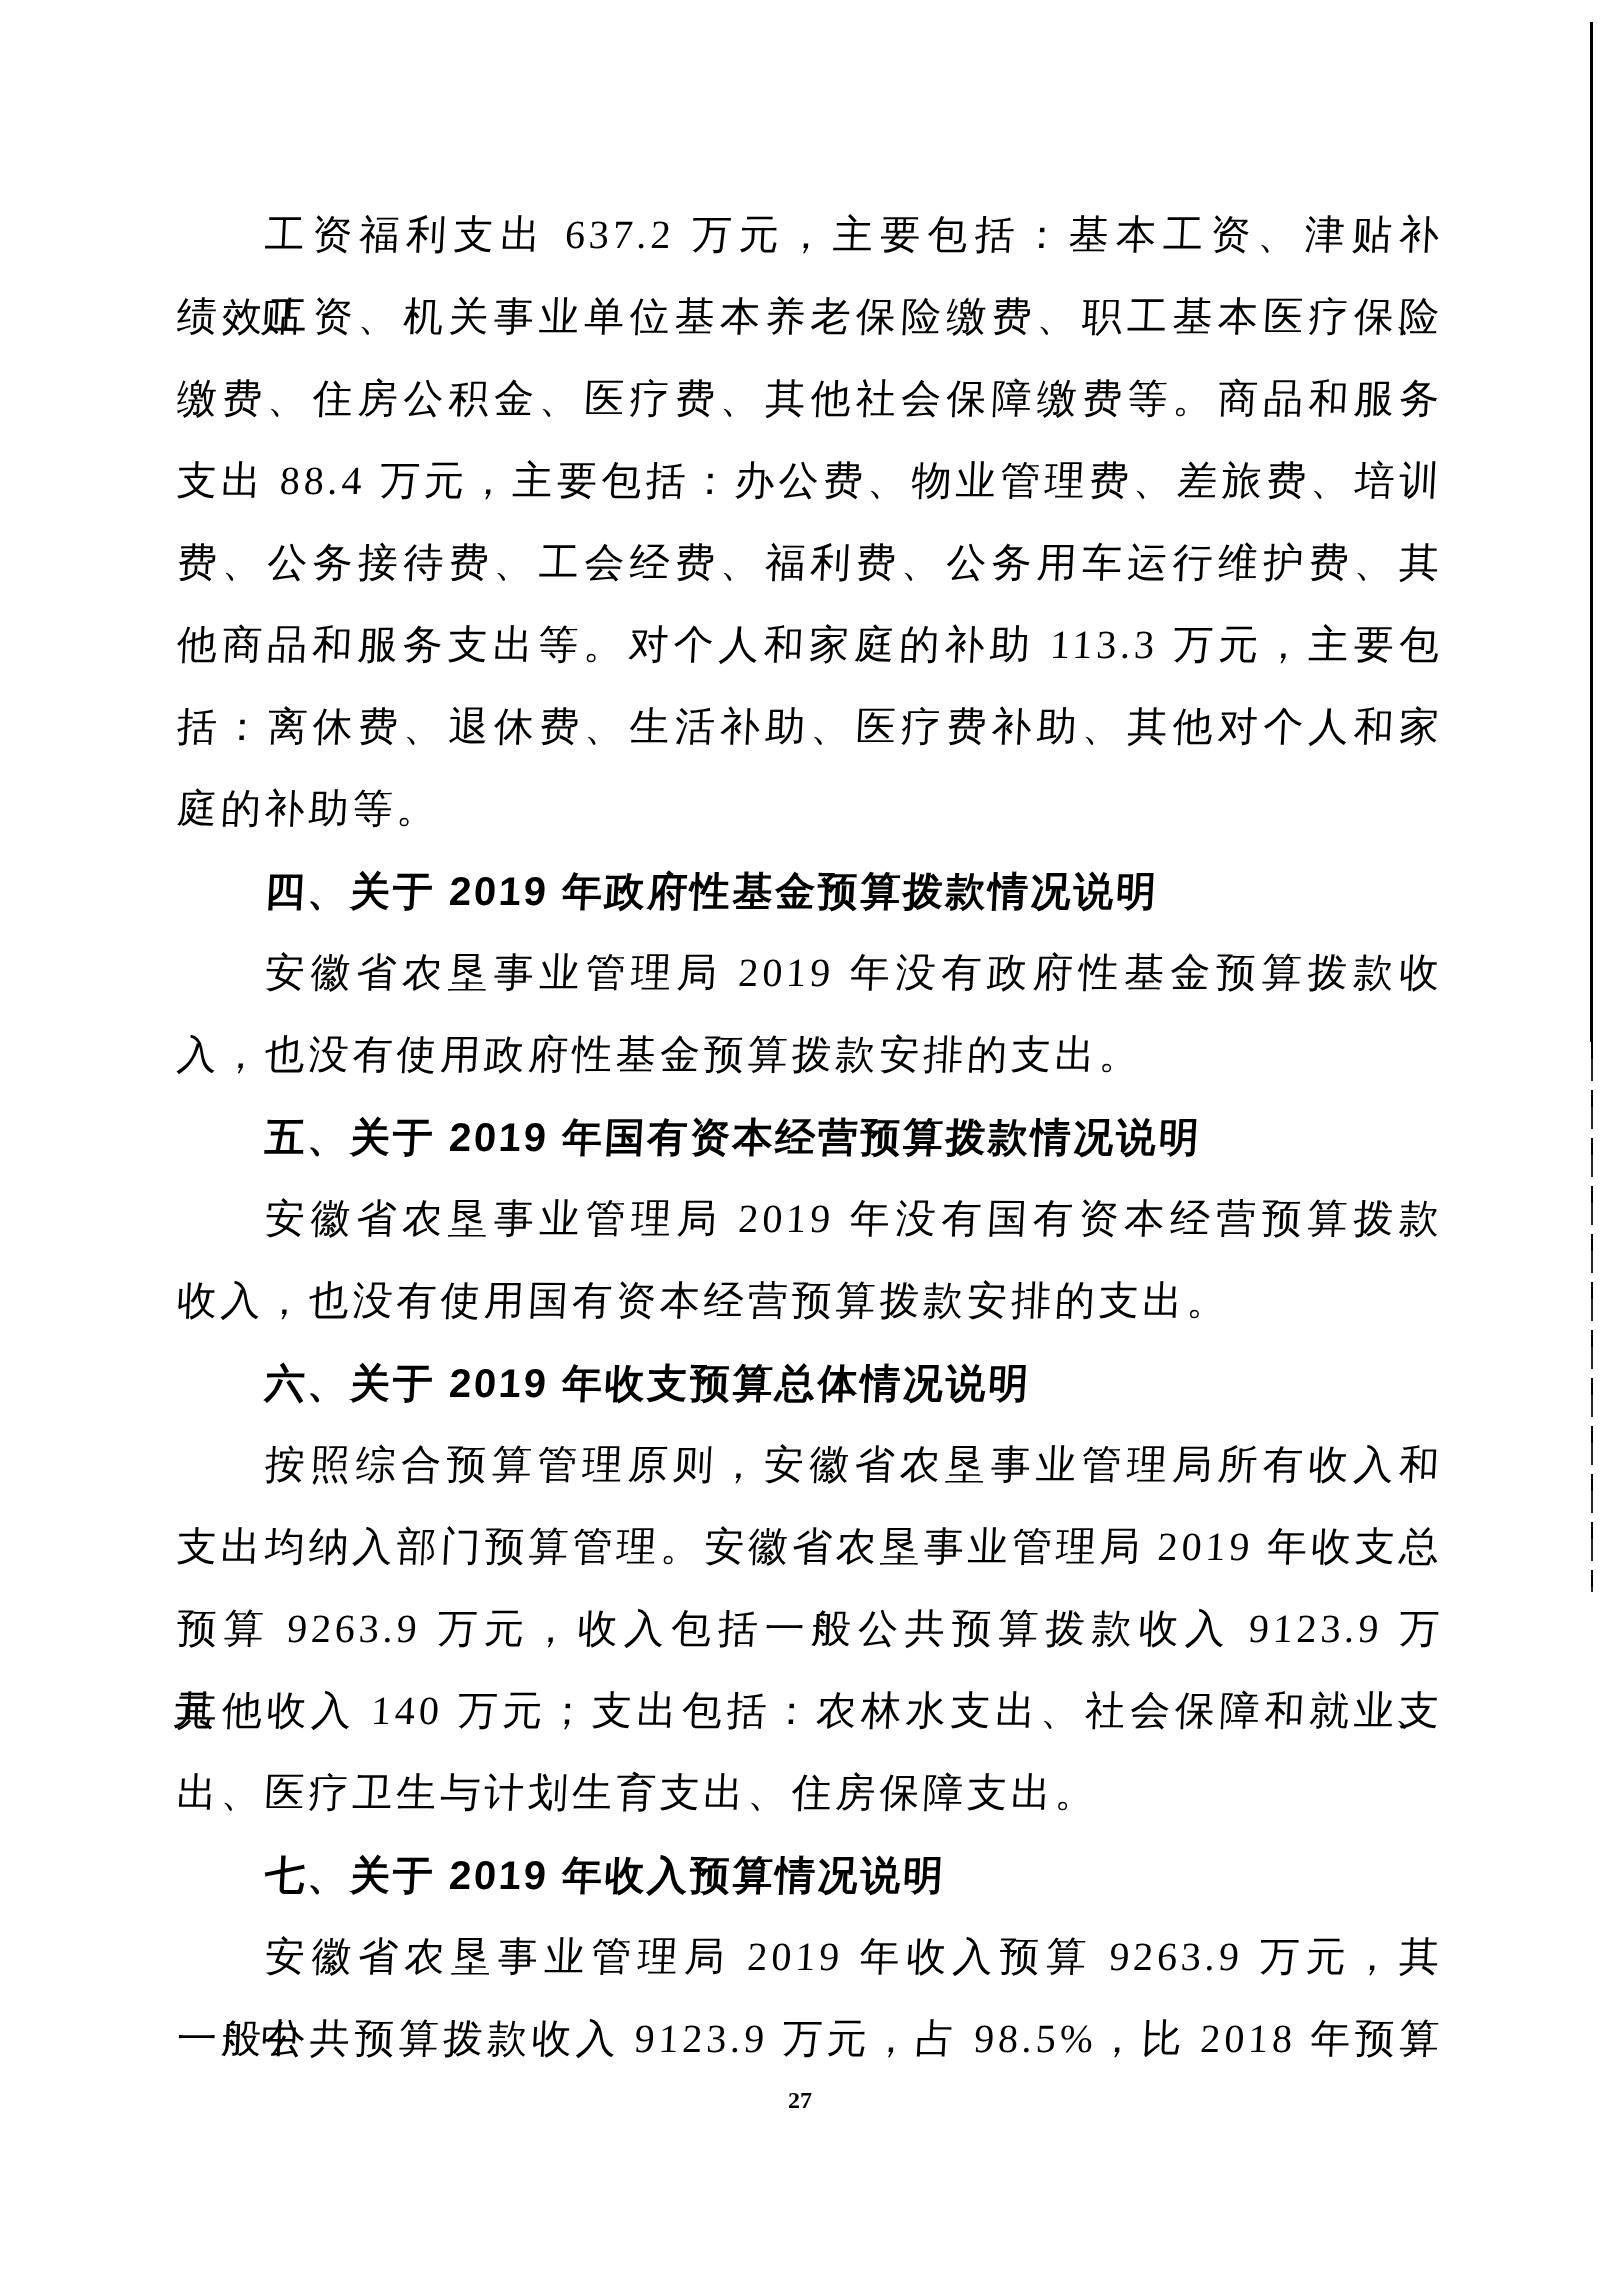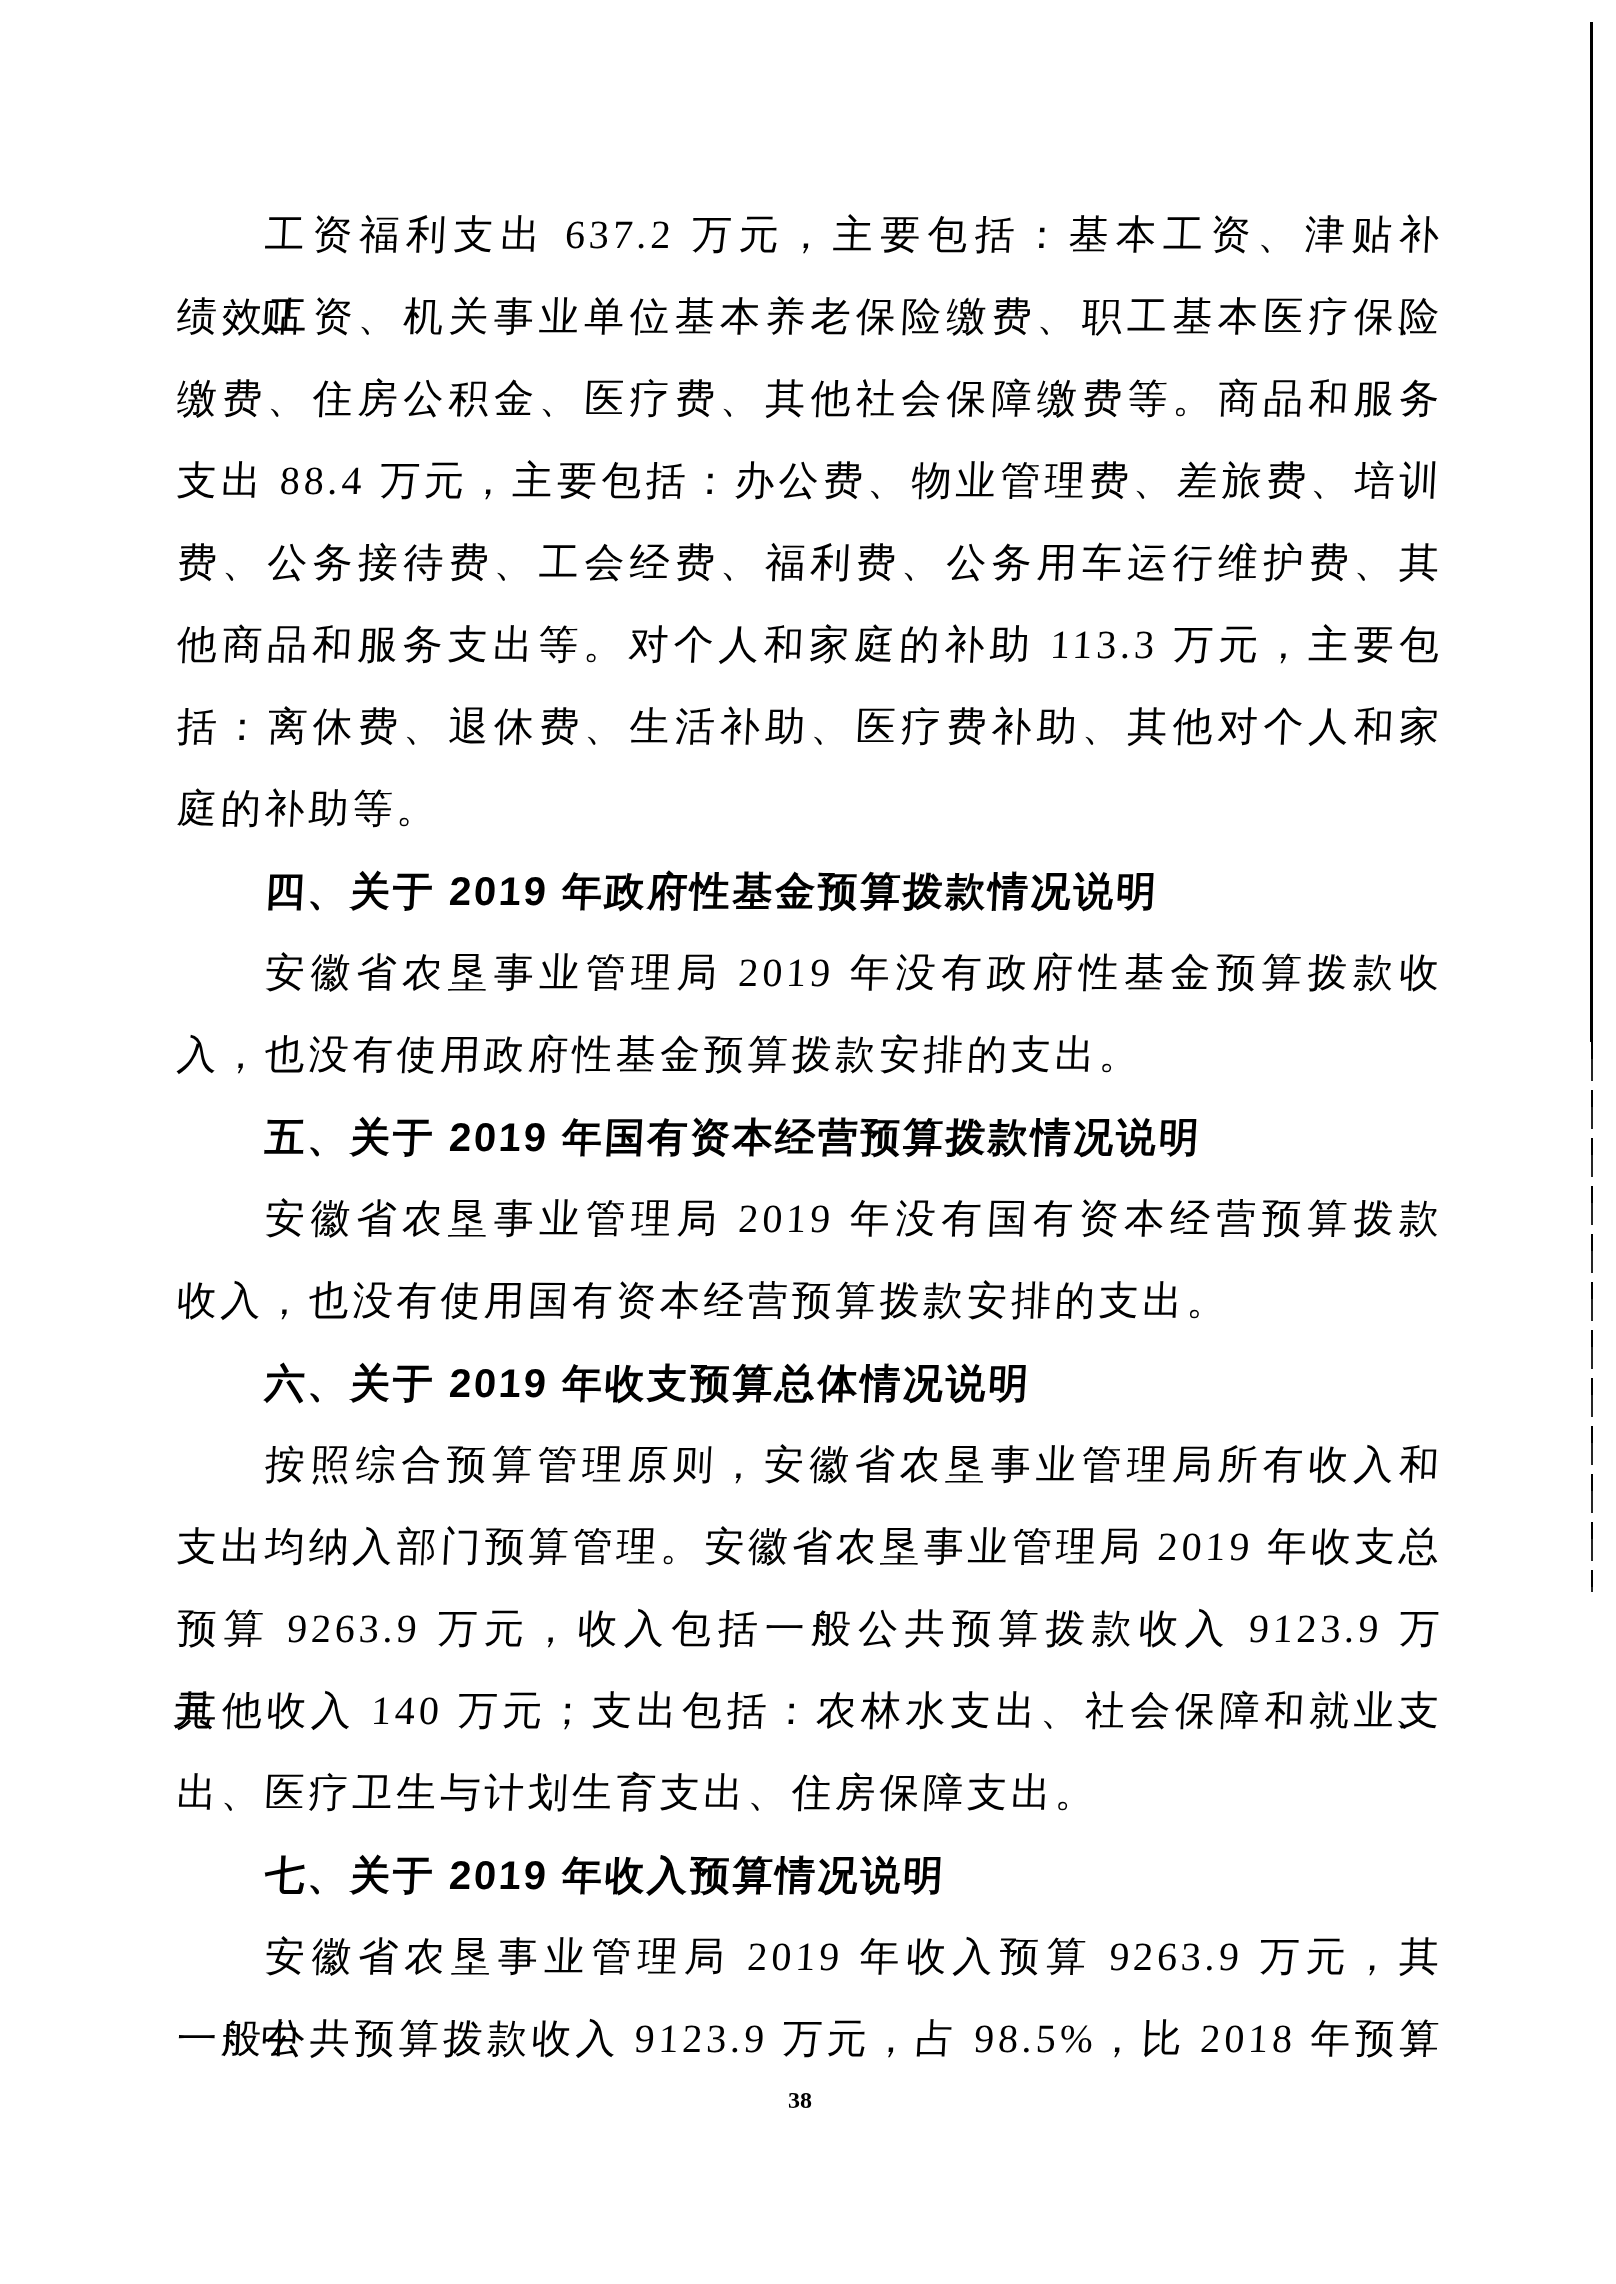--- a/index.html
+++ b/index.html
@@ -104,19 +104,19 @@
       <div class="line indent fill">按照综合预算管理原则，安徽省农垦事业管理局所有收入和</div>
       <div class="line fill">支出均纳入部门预算管理。安徽省农垦事业管理局 2019 年收支总</div>
       <div class="line fill">预算 9263.9 万元，收入包括一般公共预算拨款收入 9123.9 万元、</div>
       <div class="line fill">其他收入 140 万元；支出包括：农林水支出、社会保障和就业支</div>
       <div class="line">出、医疗卫生与计划生育支出、住房保障支出。</div>
       <div class="line heading indent">七、关于 2019 年收入预算情况说明</div>
       <div class="line indent fill">安徽省农垦事业管理局 2019 年收入预算 9263.9 万元，其中：</div>
       <div class="line fill">一般公共预算拨款收入 9123.9 万元，占 98.5%，比 2018 年预算</div>
     </div>
 
-  <div class="page-number">38</div>
+  <div class="page-number">27</div>
 
   <div class="scan-line-top"></div>
   <div class="scan-line-bottom"></div>
 
 </div>
 
 
 </body></html>

